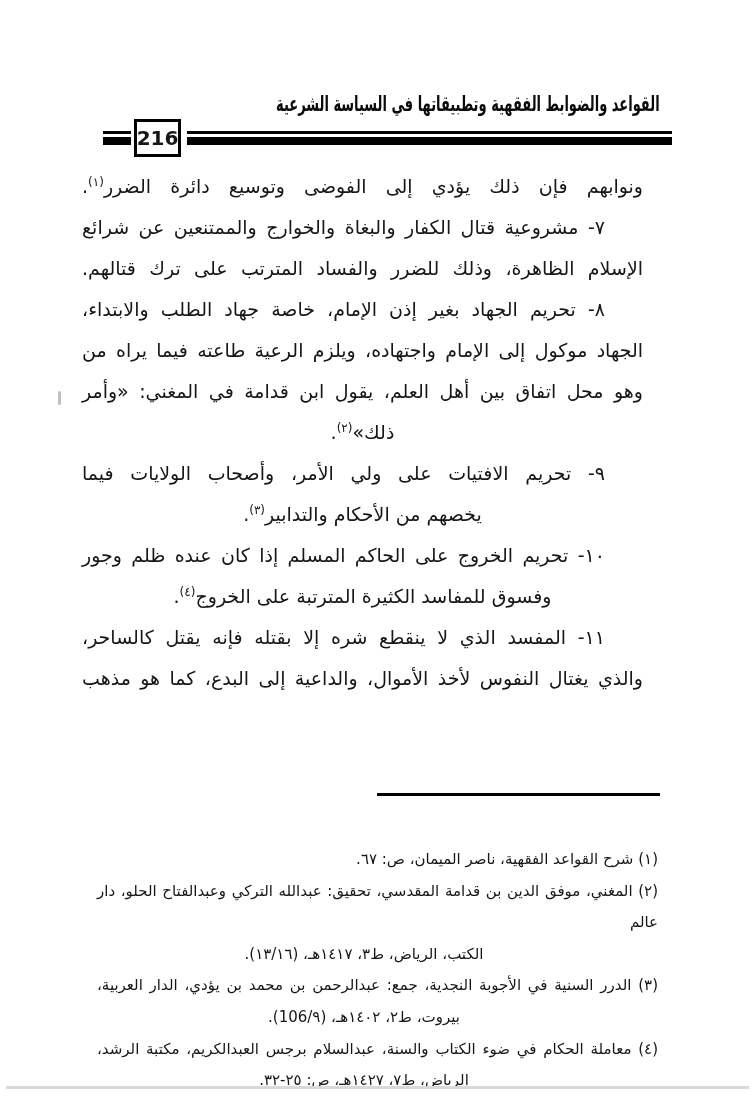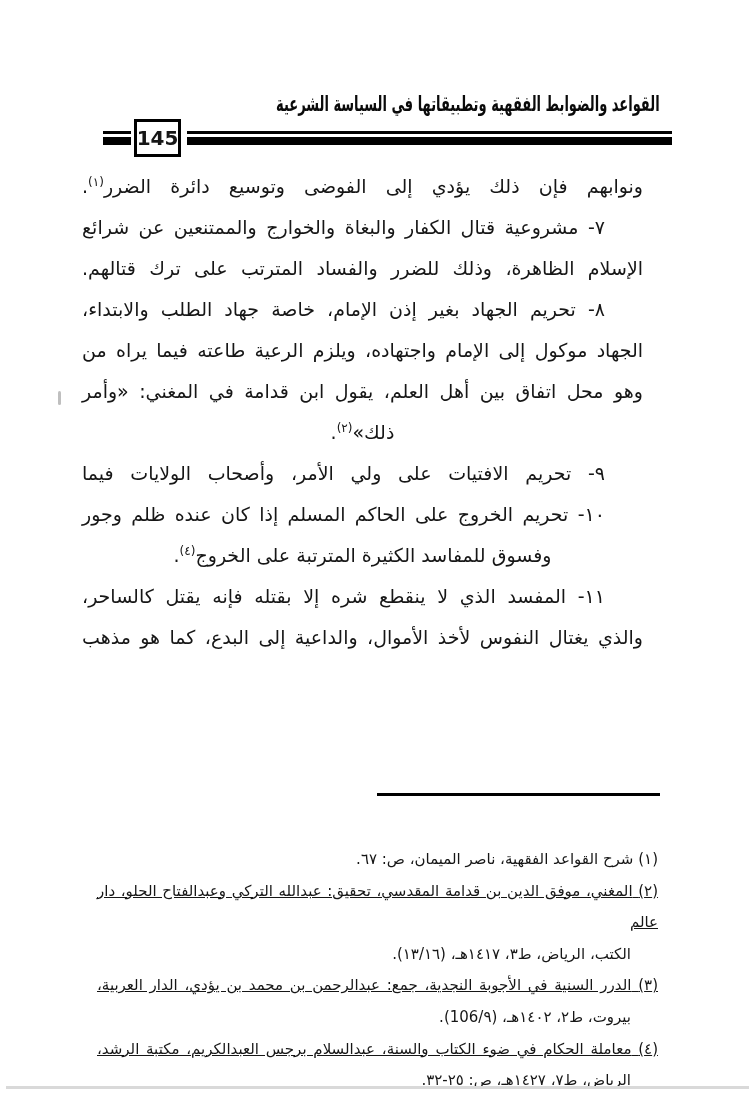--- a/index.html
+++ b/index.html
@@ -47,22 +47,22 @@
 
   
   .fn-sep { top: 793px; right: 95px; width: 283px; height: 3px; background: #000; }
   .fn-block {
     top: 844px; right: 97px; width: 561px;
     direction: rtl;
     font-size: 15px; line-height: 31.6px;
     text-align: right;
   }
   .fl { text-align: right; }
-  .fl.j { text-align: justify; text-align-last: justify; text-decoration: underline; }
-  .fl.cont { padding-right: 27px; box-sizing: border-box; }
+  .fl.j { text-align: justify; text-align-last: justify; }
+  .fl.cont { padding-right: 27px; box-sizing: border-box; text-align: center; }
 
   
   .margin-artifact {
     left: 58px; top: 391px; width: 3px; height: 14px;
     background: #8a8a8a; opacity: .55; border-radius: 2px;
   }
   .bottom-shadow {
     top: 1086px; left: 6px; right: 6px; height: 3px;
     background: #d9d9d9;
   }
@@ -71,37 +71,38 @@
 <body>
 
 <div class="abs running-title">القواعد والضوابط الفقهية وتطبيقاتها في السياسة الشرعية</div>
 
 <div class="abs rule-left">
   <div class="rule-thin"></div>
   <div class="rule-thick"></div>
 </div>
 
 <div class="abs page-num-box">
-  <span>145</span>
+  <span>216</span>
 </div>
 
 <div class="abs rule-right">
   <div class="rule-thin"></div>
   <div class="rule-thick"></div>
 </div>
 
 <div class="abs body-block">
   <div class="bl j"><span>ونوابهم فإن ذلك يؤدي إلى الفوضى وتوسيع دائرة الضرر</span><sup class="fm">(١)</sup><span>.</span></div>
   <div class="bl j ind"><span>٧- مشروعية قتال الكفار والبغاة والخوارج والممتنعين عن شرائع</span></div>
   <div class="bl j"><span>الإسلام الظاهرة، وذلك للضرر والفساد المترتب على ترك قتالهم.</span></div>
   <div class="bl j ind"><span>٨- تحريم الجهاد بغير إذن الإمام، خاصة جهاد الطلب والابتداء،</span></div>
   <div class="bl j"><span>الجهاد موكول إلى الإمام واجتهاده، ويلزم الرعية طاعته فيما يراه من</span></div>
   <div class="bl j"><span>وهو محل اتفاق بين أهل العلم، يقول ابن قدامة في المغني: «وأمر</span></div>
   <div class="bl"><span>ذلك»</span><sup class="fm">(٢)</sup><span>.</span></div>
   <div class="bl j ind"><span>٩- تحريم الافتيات على ولي الأمر، وأصحاب الولايات فيما</span></div>
+  <div class="bl"><span>يخصهم من الأحكام والتدابير</span><sup class="fm">(٣)</sup><span>.</span></div>
   <div class="bl j ind"><span>١٠- تحريم الخروج على الحاكم المسلم إذا كان عنده ظلم وجور</span></div>
   <div class="bl"><span>وفسوق للمفاسد الكثيرة المترتبة على الخروج</span><sup class="fm">(٤)</sup><span>.</span></div>
   <div class="bl j ind"><span>١١- المفسد الذي لا ينقطع شره إلا بقتله فإنه يقتل كالساحر،</span></div>
   <div class="bl j"><span>والذي يغتال النفوس لأخذ الأموال، والداعية إلى البدع، كما هو مذهب</span></div>
 </div>
 
 <div class="abs fn-sep"></div>
 
 <div class="abs fn-block">
   <div class="fl"><span>(١)</span> <span>شرح القواعد الفقهية، ناصر الميمان، ص: ٦٧.</span></div>

